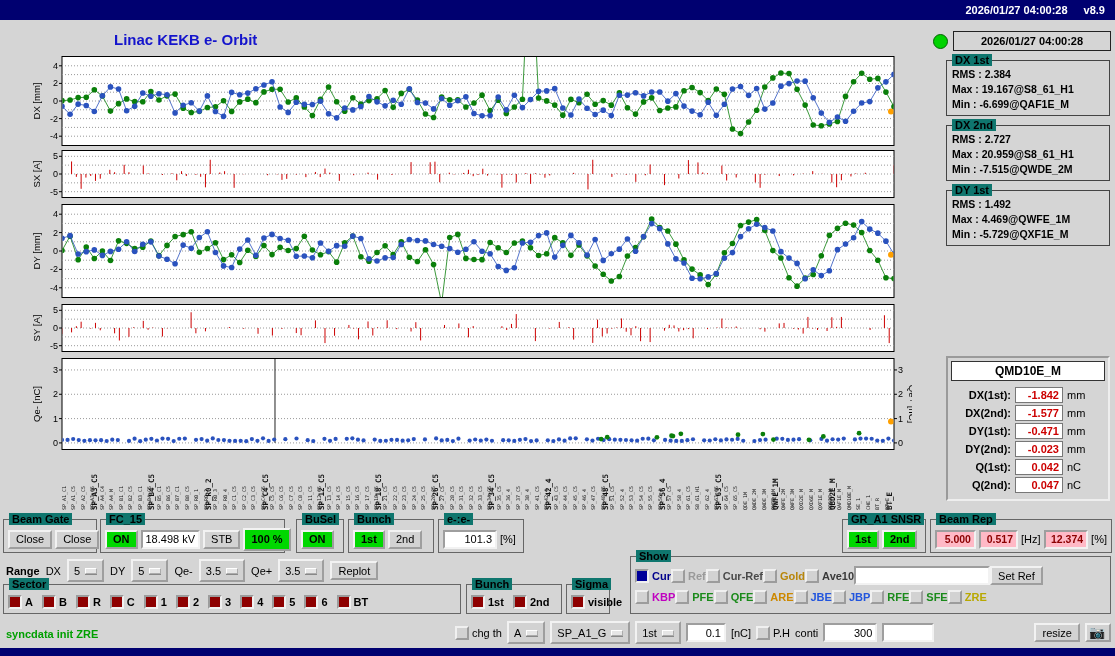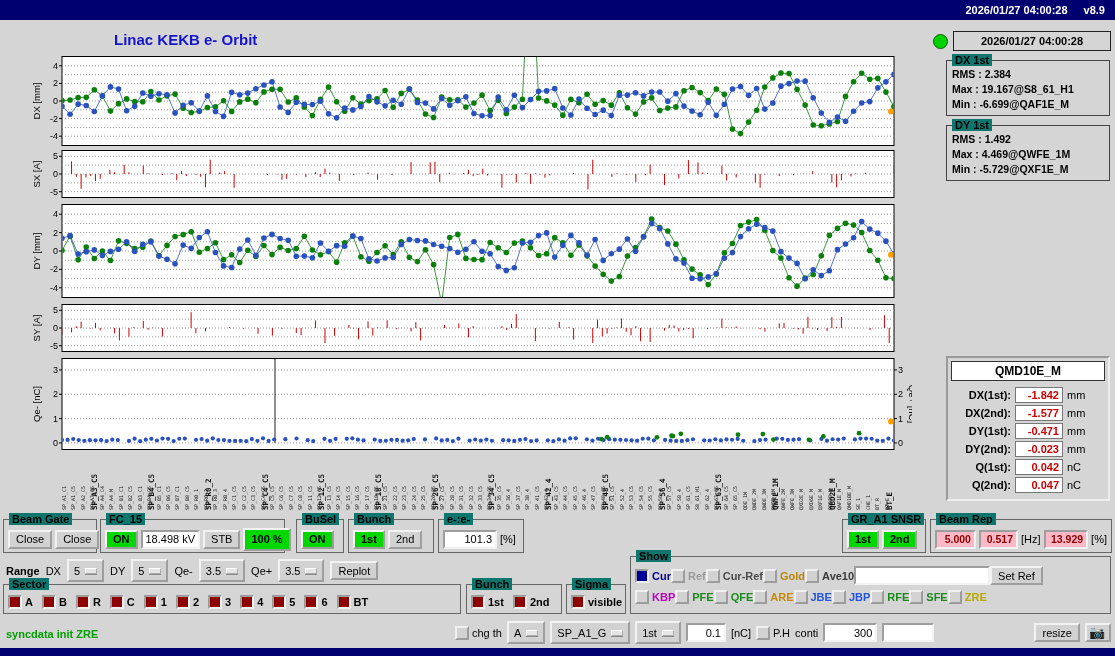--- a/index.html
+++ b/index.html
@@ -1081,20 +1081,26 @@
   <div class="ind"></div>
   <div class="tsbox">2026/01/27 04:00:28</div>
   <div id="stat-groups">
       <div class="statbox">
         <span class="lft">DX 1st</span>
         <div class="sline">RMS : 2.384</div>
         <div class="sline">Max : 19.167@S8_61_H1</div>
         <div class="sline">Min : -6.699@QAF1E_M</div>
       </div>
       <div class="statbox">
+        <span class="lft">DX 2nd</span>
+        <div class="sline">RMS : 2.727</div>
+        <div class="sline">Max : 20.959@S8_61_H1</div>
+        <div class="sline">Min : -7.515@QWDE_2M</div>
+      </div>
+      <div class="statbox">
         <span class="lft">DY 1st</span>
         <div class="sline">RMS : 1.492</div>
         <div class="sline">Max : 4.469@QWFE_1M</div>
         <div class="sline">Min : -5.729@QXF1E_M</div>
       </div>
     </div>
 
   <div class="monitor">
     <div class="montitle">QMD10E_M</div>
     <div id="mon-rows">
@@ -1168,21 +1174,21 @@
     <span class="lft">GR_A1 SNSR</span>
     <button class="btn green">1st</button>
     <button class="btn green">2nd</button>
   </div>
 
   <div class="lf" style="left:930px;top:519px;width:182px;height:34px">
     <span class="lft">Beam Rep</span>
     <span class="field pink num" style="width:34px">5.000</span>
     <span class="field pink num" style="width:32px">0.517</span>
     <span class="lbl">[Hz]</span>
-    <span class="field pink num" style="width:38px">13.929</span>
+    <span class="field pink num" style="width:38px">12.374</span>
     <span class="lbl">[%]</span>
   </div>
 
   <div id="row2">
     <span class="lbl b">Range</span>
     <span class="lbl">DX</span>
     <span class="opt">
         <span>5</span>
         <span class="dash"></span>
       </span>
@@ -1327,21 +1333,21 @@
         <span class="cbw">
           <span class="cb red"></span>
           <span class="lbl b" style="color: rgb(0, 0, 0);">1st</span>
         </span>
         <span class="cbw">
           <span class="cb red"></span>
           <span class="lbl b" style="color: rgb(0, 0, 0);">2nd</span>
         </span>
       </span>
   </div>
-  <div class="lf" style="left:566px;top:584px;width:60px;height:30px">
+  <div class="lf" style="left:566px;top:584px;width:44px;height:30px">
     <span class="lft">Sigma</span>
     <span id="sigma-items" class="cbrow">
         <span class="cbw">
           <span class="cb red"></span>
           <span class="lbl b" style="color: rgb(0, 0, 0);">visible</span>
         </span>
       </span>
   </div>
 
   <div id="statusline">syncdata init ZRE</div>

